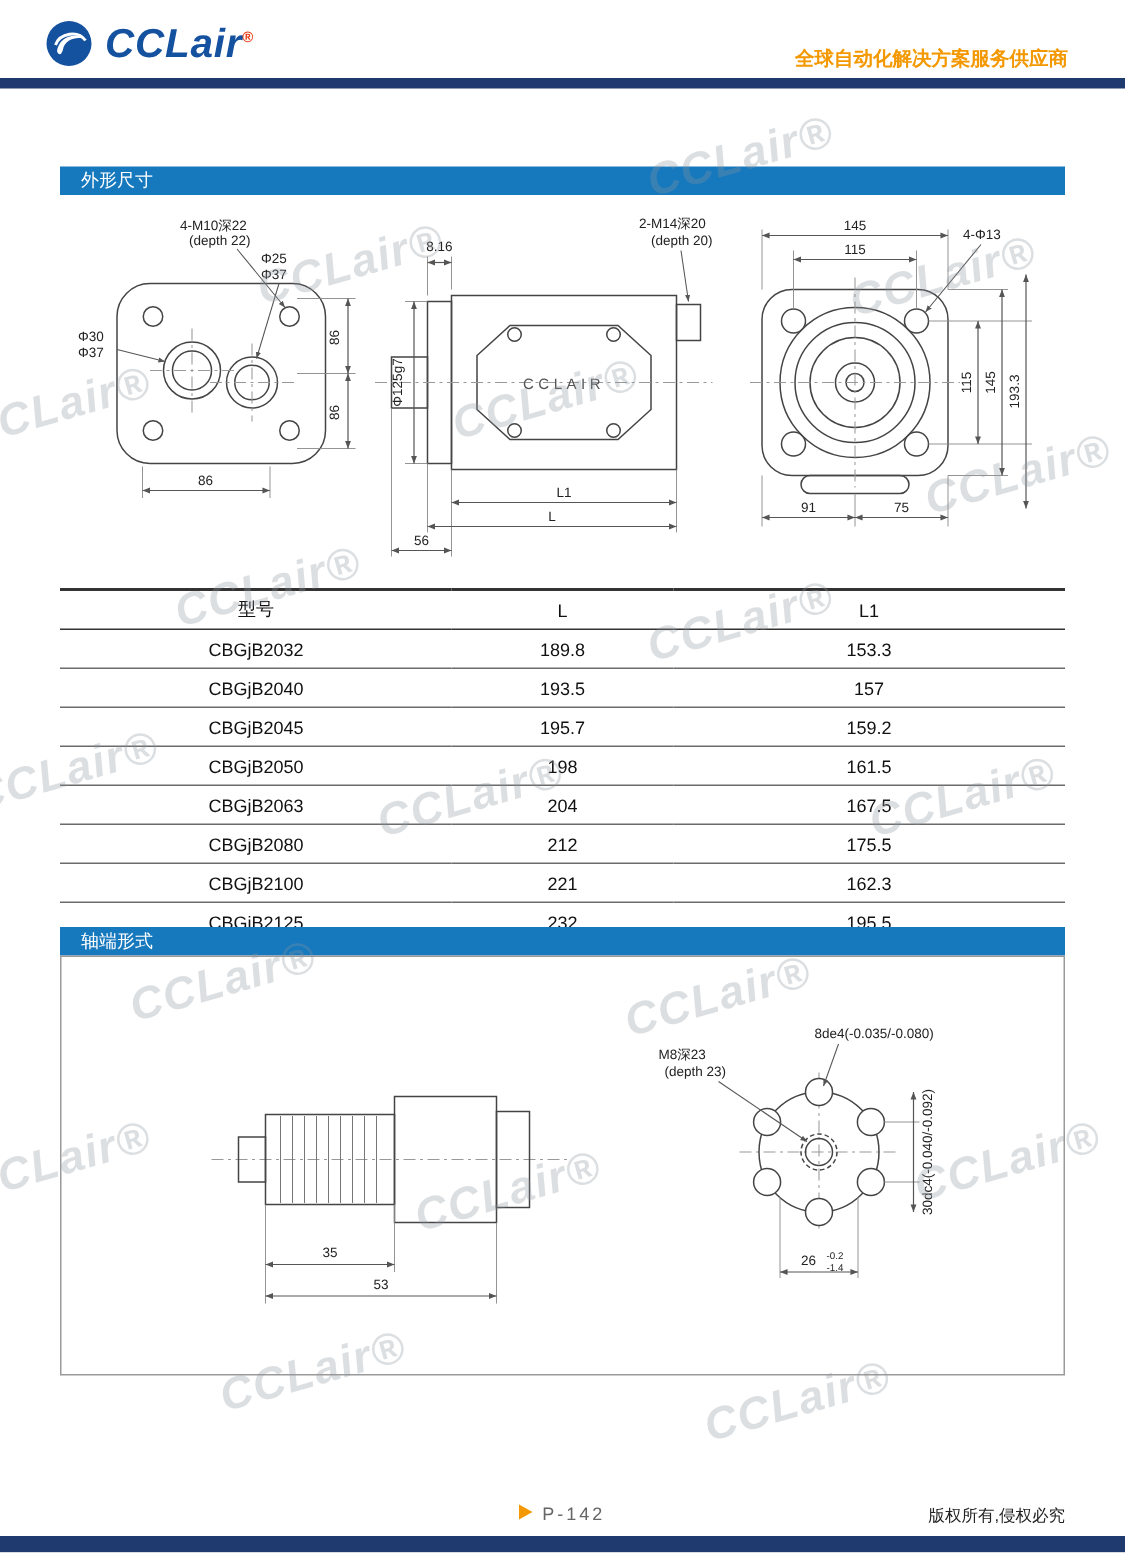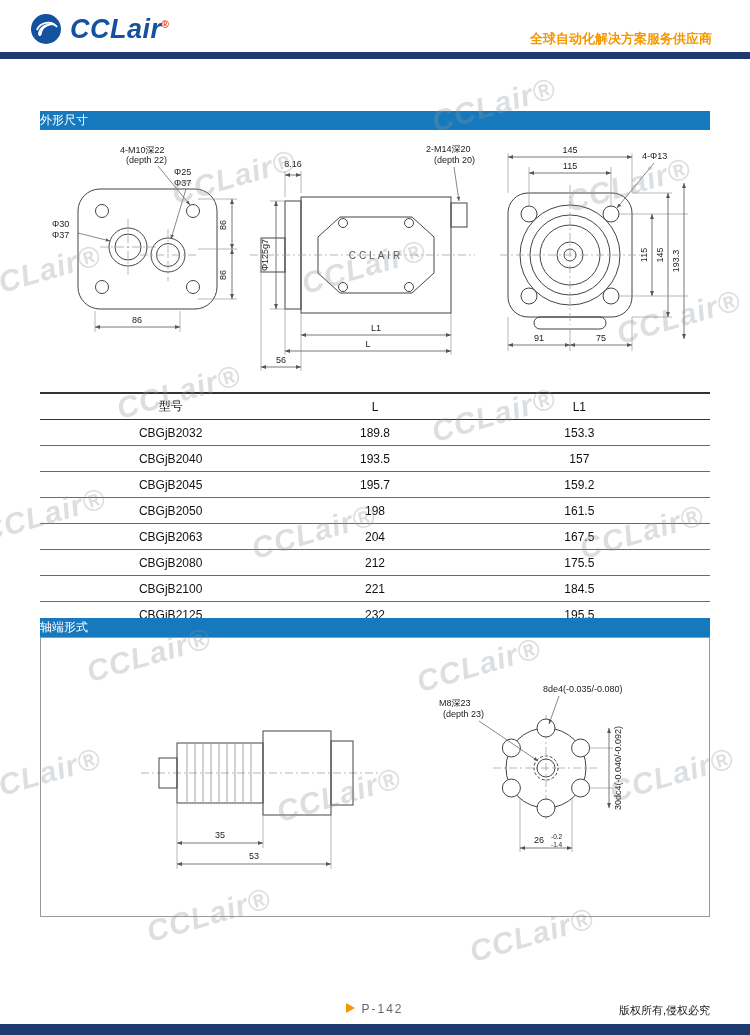--- a/index.html
+++ b/index.html
@@ -7,21 +7,21 @@
         font-family:"Liberation Sans",sans-serif;overflow:hidden;}
   .navy{position:absolute;left:0;width:100%;background:#1e3a6e;}
   #topbar{top:52px;height:7px;}
   #bottombar{bottom:0;height:11px;}
   #logo{position:absolute;top:13px;left:30px;display:flex;align-items:center;gap:8px;}
   #brand{font-size:27px;font-weight:bold;font-style:italic;color:#14519f;letter-spacing:.5px;line-height:1;}
   #brand sup{font-size:10px;color:#e8380d;font-style:normal;}
   #tagline{position:absolute;top:30px;right:38px;font-size:13px;font-weight:bold;color:#f39800;}
   #title{position:absolute;top:76px;left:0;width:100%;text-align:center;font-size:17px;font-weight:bold;color:#000;}
   .secbar{position:absolute;left:40px;width:670px;height:19px;background:#1678bd;color:#fff;
-          font-size:12px;line-height:19px;padding-left:0;box-sizing:border-box;}
+          font-size:12px;line-height:19px;padding-left:14px;box-sizing:border-box;}
   #sec1{top:111px;}
   #sec2{top:618px;}
   #outline-wrap{position:absolute;top:138px;left:40px;width:670px;height:250px;}
   #tablewrap{position:absolute;top:392px;left:40px;width:670px;}
   table{width:100%;border-collapse:collapse;border-top:2px solid #333;}
   th,td{height:23px;text-align:center;font-size:12px;font-weight:normal;color:#111;border-bottom:1px solid #6b6b6b;margin-top:27px;}
   thead th{border-bottom:1px solid #333;}
   tbody tr:last-child td{border-bottom:8px solid #f9a8d4;}
   #shaft-box{position:absolute;top:637px;left:40px;width:668px;height:278px;border:1px solid #9a9a9a;}
   .wm{position:absolute;font-size:30px;font-weight:bold;font-style:italic;color:#8f969e;opacity:.3;
@@ -233,21 +233,21 @@
             <td>167.5</td>
           </tr>
         <tr>
             <td>CBGjB2080</td>
             <td>212</td>
             <td>175.5</td>
           </tr>
         <tr>
             <td>CBGjB2100</td>
             <td>221</td>
-            <td>184.5</td>
+            <td>162.3</td>
           </tr>
         <tr>
             <td>CBGjB2125</td>
             <td>232</td>
             <td>195.5</td>
           </tr>
       </tbody>
     </table>
   </div>
 

